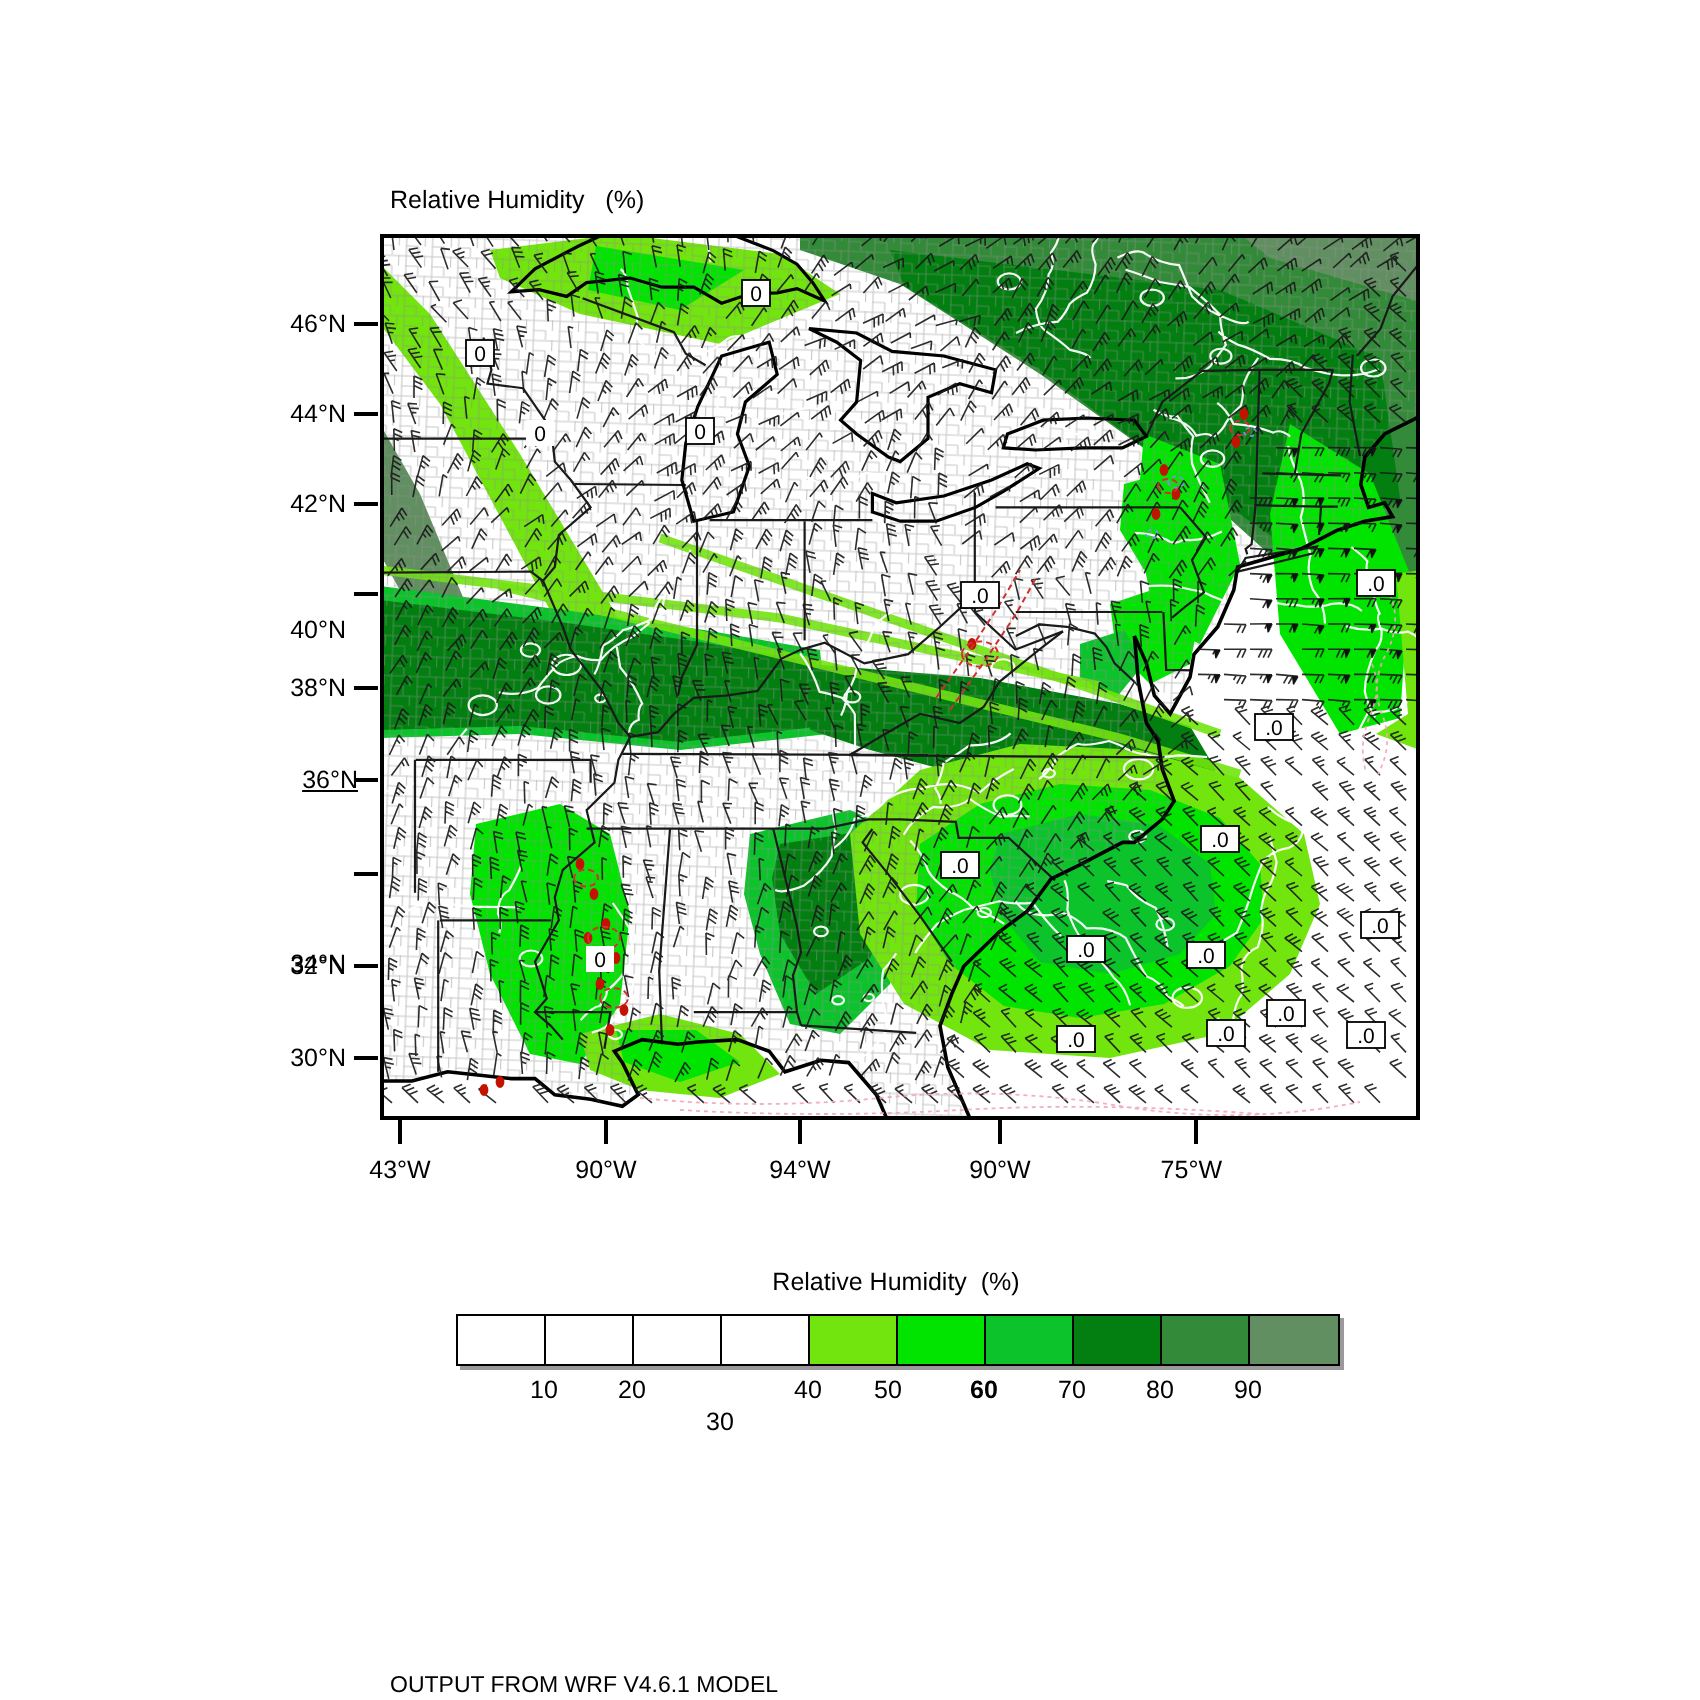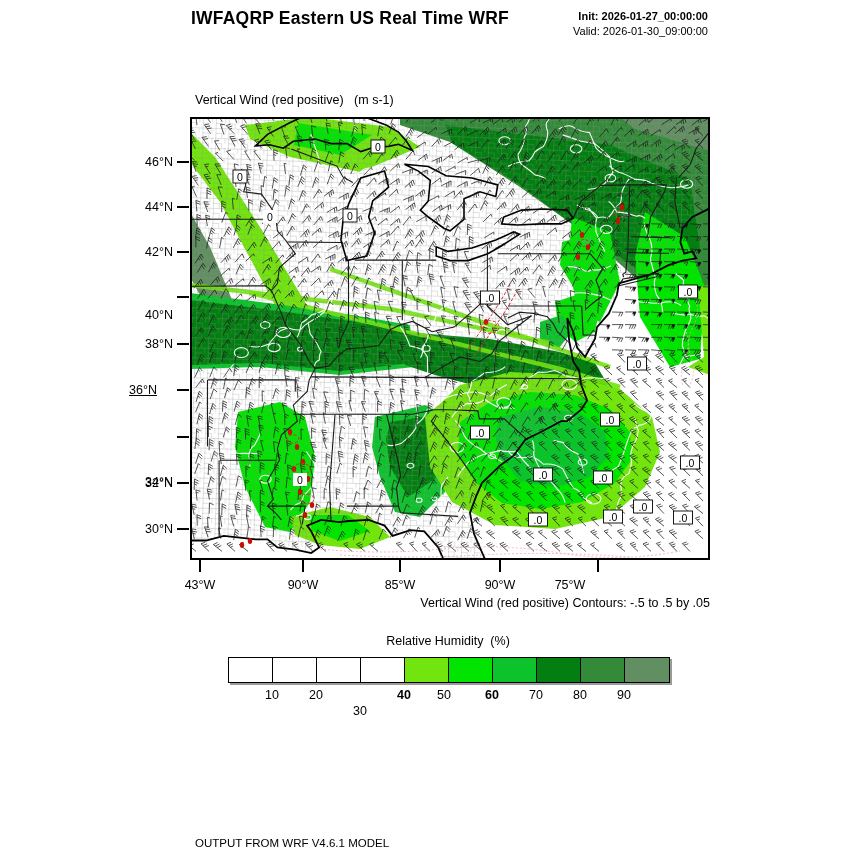--- a/index.html
+++ b/index.html
@@ -22,27 +22,21 @@
             border:1.2px solid #000;box-shadow:2px 2px 0 #9a9a9a;box-sizing:content-box;}
   .cb-cell{width:44px;height:24px;border-right:1px solid #000;box-sizing:border-box;}
   .cb-cell:last-child{border-right:none;}
   .cb-num{position:absolute;top:688px;width:30px;margin-left:-15px;text-align:center;font-size:12.5px;}
   .footer{position:absolute;left:195px;top:806px;font-size:11.5px;line-height:15px;white-space:pre;}
 </style>
 </head>
 <body>
 
 <div class="stage">
-  <div class="title">IWFAQRP Eastern US Real Time WRF</div>
-  <div class="initblock">
-    <div class="init-line">Init: 2026-01-27_00:00:00</div>
-    <div class="valid-line">Valid: 2026-01-30_09:00:00</div>
-  </div>
   <div class="fields">
-    <div>Vertical Wind (red positive)   (m s-1)</div>
     <div>Relative Humidity   (%)</div>
     <div>Winds   (kts)</div>
   </div>
 
   <div class="map-frame">
     <svg id="mapsvg" width="520" height="443" viewBox="0 0 520 443">
         <defs>
           <pattern id="cnty" width="13" height="10" patternUnits="userSpaceOnUse" patternTransform="rotate(2)">
             <path d="M0 0.5H13 M0 5.5H6.5 M0.5 0V10 M6.5 5.5V10 M9.8 0V5.5" stroke="#8f8f8f" stroke-width="0.55" fill="none" opacity="0.5"></path>
           </pattern>
@@ -198,60 +192,59 @@
       <div class="lat-label" style="left: 131px; top: 155px;">46°N</div>
       <div class="lat-tick" style="left: 177px; top: 206px;"></div>
       <div class="lat-label" style="left: 131px; top: 200px;">44°N</div>
       <div class="lat-tick" style="left: 177px; top: 251px;"></div>
       <div class="lat-label" style="left: 131px; top: 245px;">42°N</div>
       <div class="lat-tick" style="left: 177px; top: 296px;"></div>
       <div class="lat-label" style="left: 131px; top: 308px;">40°N</div>
       <div class="lat-tick" style="left: 177px; top: 343px;"></div>
       <div class="lat-label" style="left: 131px; top: 337px;">38°N</div>
       <div class="lat-tick" style="left: 177px; top: 389px;"></div>
-      <div class="lat-label" style="left: 115px; top: 383px; text-decoration: underline;">36°N</div>
+      <div class="lat-label" style="left: 137px; top: 383px; text-decoration: underline;">36°N</div>
       <div class="lat-tick" style="left: 177px; top: 436px;"></div>
       <div class="lat-label" style="left: 131px; top: 430px; margin-top: 45px;">34°N</div>
       <div class="lat-tick" style="left: 177px; top: 482px;"></div>
       <div class="lat-label" style="left: 131px; top: 476px;">32°N</div>
       <div class="lat-tick" style="left: 177px; top: 528px;"></div>
       <div class="lat-label" style="left: 131px; top: 522px;">30°N</div>
     </div>
   <div id="lon-axis">
       <div class="lon-tick" style="left: 199px; top: 560px;"></div>
       <div class="lon-label" style="left: 175px; top: 578px;">43°W</div>
       <div class="lon-tick" style="left: 302px; top: 560px;"></div>
       <div class="lon-label" style="left: 278px; top: 578px;">90°W</div>
       <div class="lon-tick" style="left: 399px; top: 560px;"></div>
-      <div class="lon-label" style="left: 375px; top: 578px;">85°W</div>
+      <div class="lon-label" style="left: 375px; top: 578px;">94°W</div>
       <div class="lon-tick" style="left: 499px; top: 560px;"></div>
       <div class="lon-label" style="left: 475px; top: 578px;">90°W</div>
       <div class="lon-tick" style="left: 597px; top: 560px;"></div>
-      <div class="lon-label" style="left: 545px; top: 578px;">75°W</div>
-    </div>
-
-  <div class="caption">Vertical Wind (red positive) Contours: -.5 to .5 by .05</div>
+      <div class="lon-label" style="left: 561px; top: 578px; text-align: right;">75°W</div>
+    </div>
+
   <div class="cb-title">Relative Humidity  (%)</div>
   <div class="colorbar" id="colorbar">
       <div class="cb-cell" style="background: rgb(255, 255, 255);"></div>
       <div class="cb-cell" style="background: rgb(255, 255, 255);"></div>
       <div class="cb-cell" style="background: rgb(255, 255, 255);"></div>
       <div class="cb-cell" style="background: rgb(255, 255, 255);"></div>
       <div class="cb-cell" style="background: rgb(114, 228, 14);"></div>
       <div class="cb-cell" style="background: rgb(0, 228, 0);"></div>
       <div class="cb-cell" style="background: rgb(12, 195, 44);"></div>
       <div class="cb-cell" style="background: rgb(2, 127, 16);"></div>
       <div class="cb-cell" style="background: rgb(51, 139, 57);"></div>
       <div class="cb-cell" style="background: rgb(97, 143, 97);"></div>
     </div>
   <div id="cb-labels">
       <div class="cb-num" style="left: 272px;">10</div>
       <div class="cb-num" style="left: 316px;">20</div>
       <div class="cb-num" style="left: 360px; margin-top: 16px;">30</div>
-      <div class="cb-num" style="left: 404px; font-weight: bold;">40</div>
+      <div class="cb-num" style="left: 404px;">40</div>
       <div class="cb-num" style="left: 444px; text-align: center;">50</div>
       <div class="cb-num" style="left: 492px; font-weight: bold;">60</div>
       <div class="cb-num" style="left: 536px;">70</div>
       <div class="cb-num" style="left: 580px;">80</div>
       <div class="cb-num" style="left: 624px;">90</div>
     </div>
 
   <div class="footer">
     <div>OUTPUT FROM WRF V4.6.1 MODEL</div>
     

